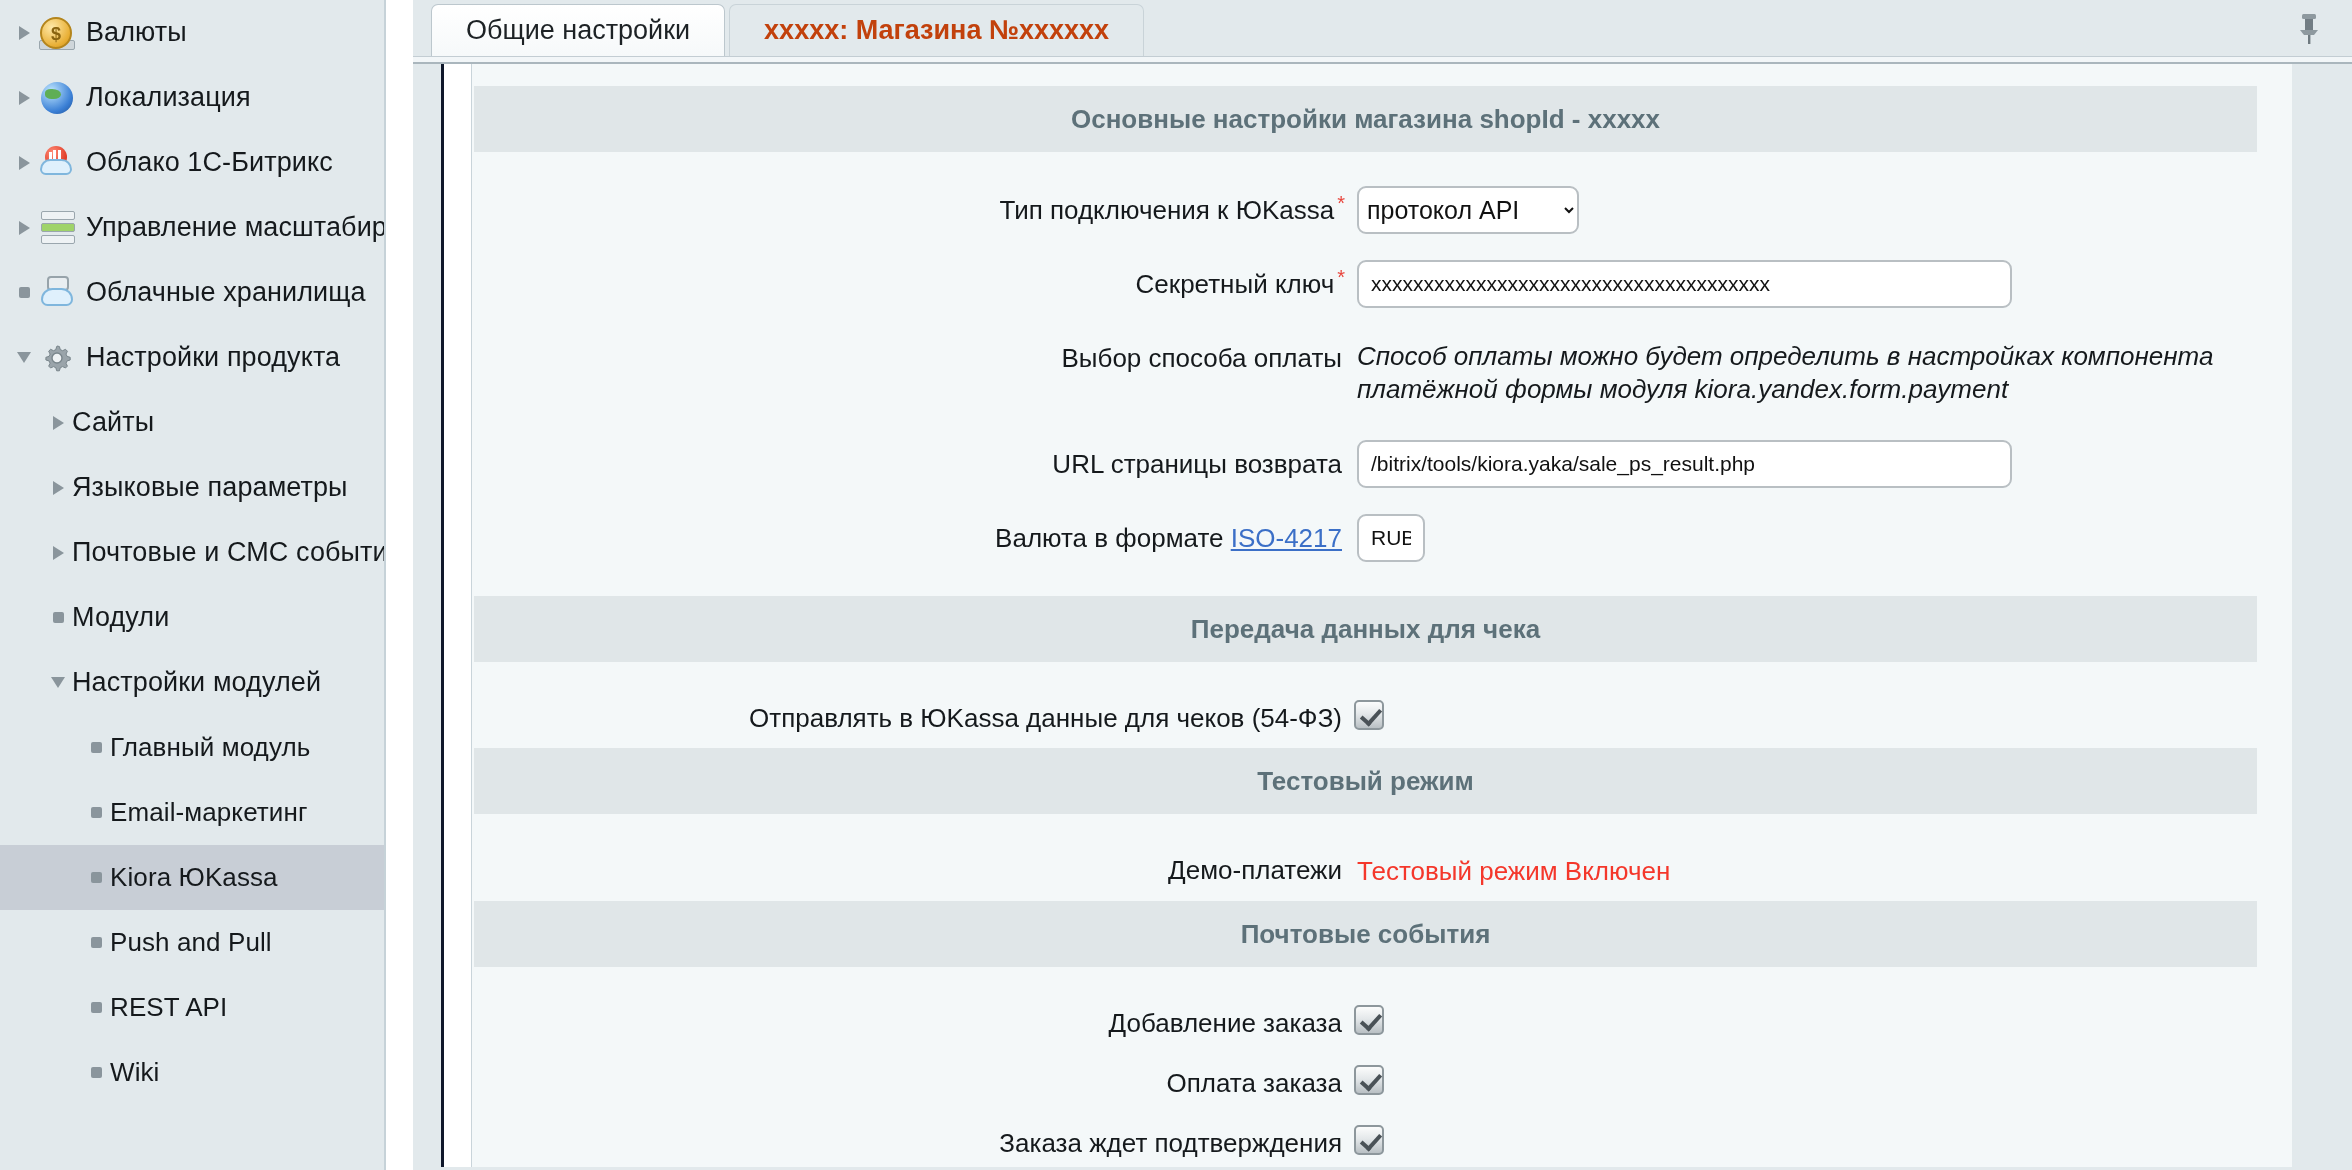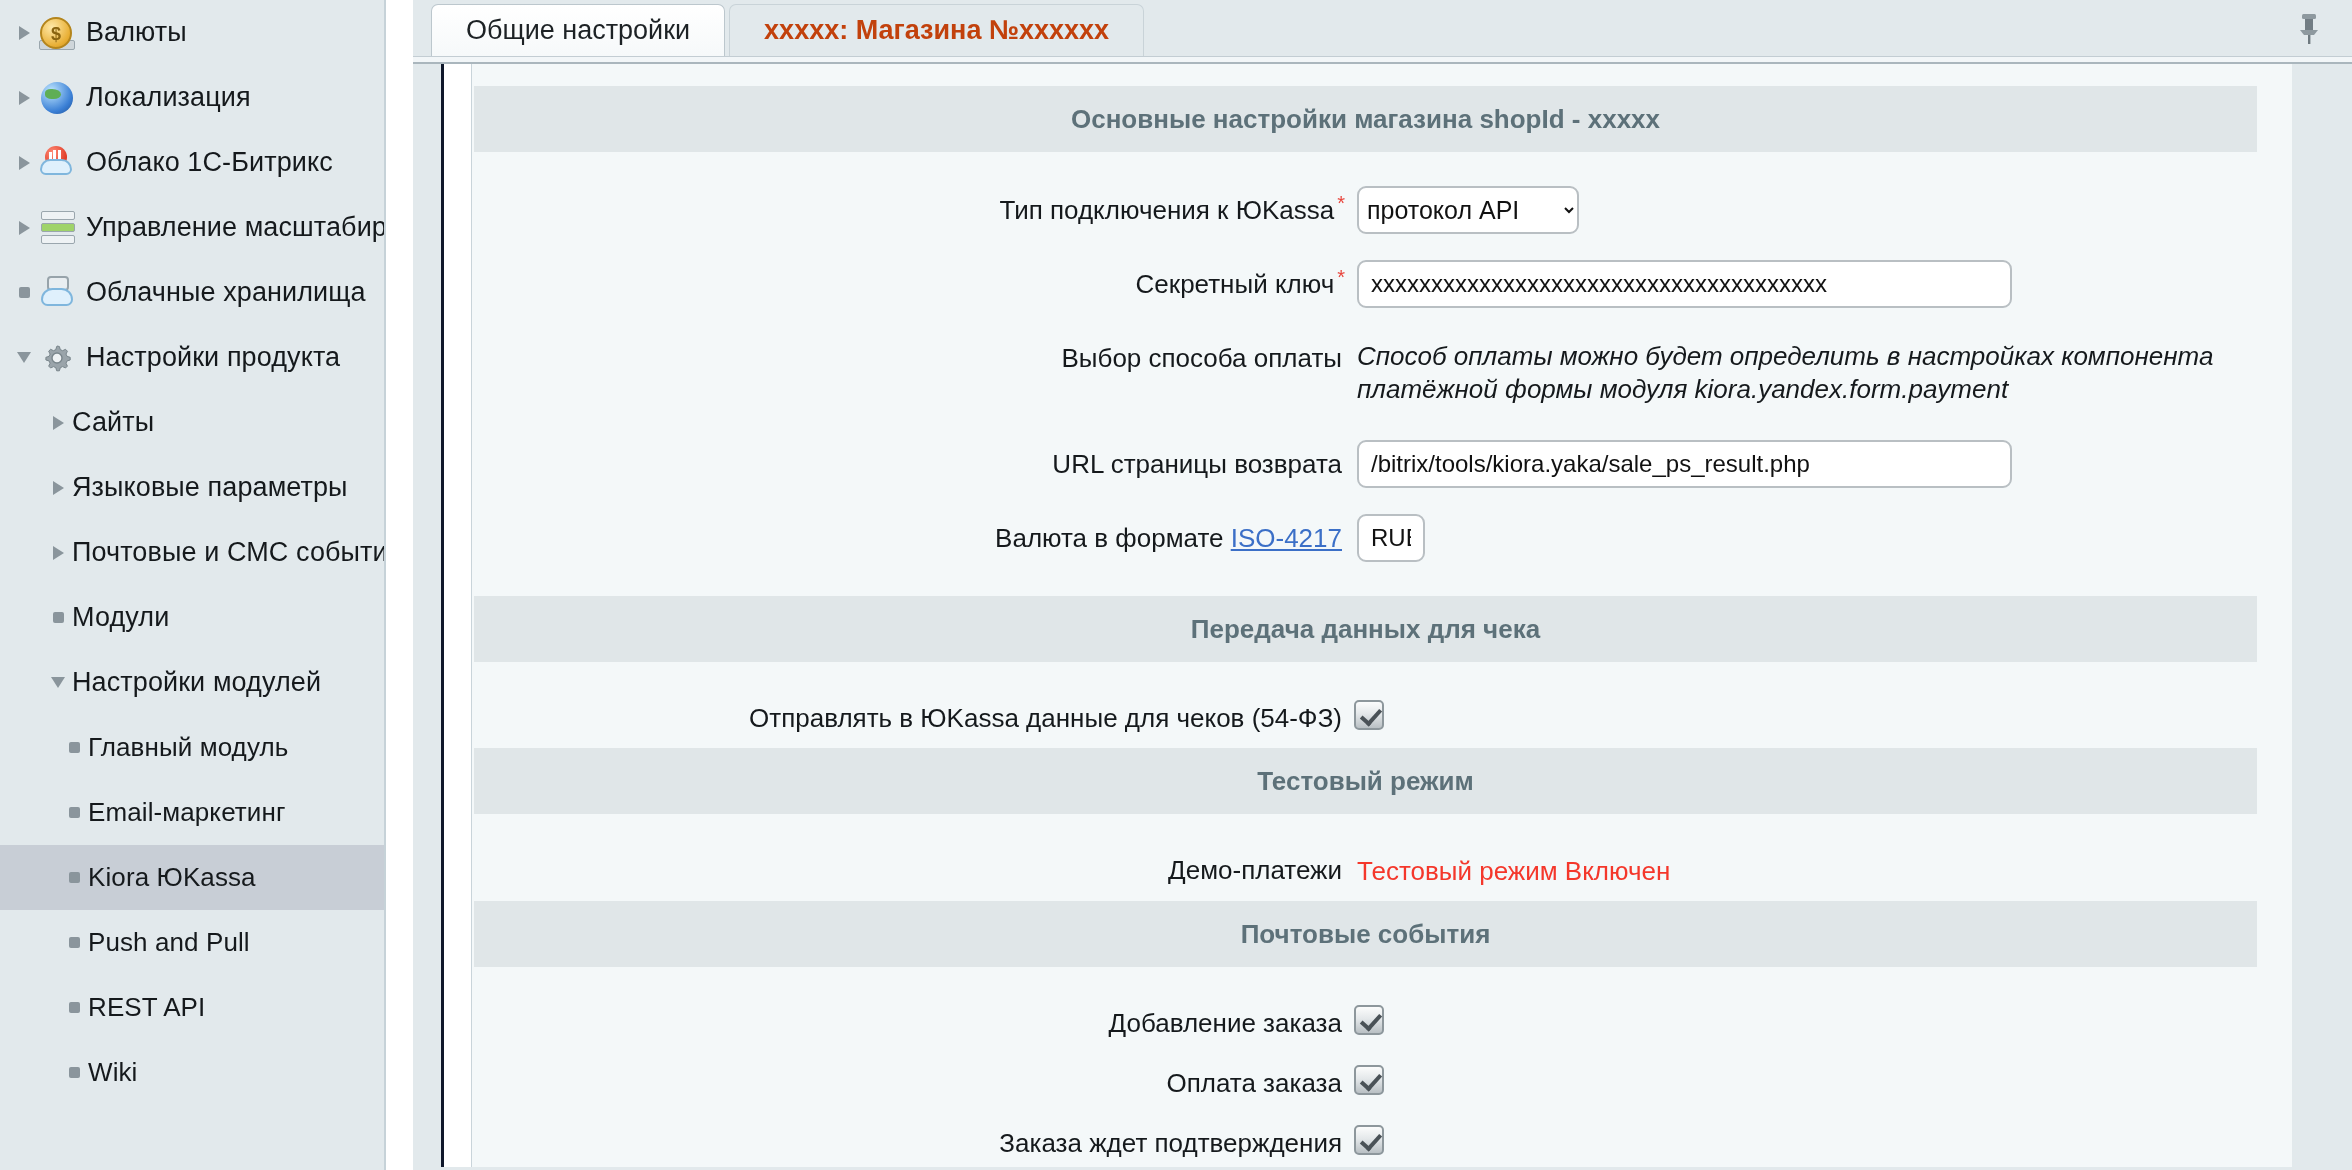--- a/index.html
+++ b/index.html
@@ -63,21 +63,21 @@
     height: 34px;
     position: relative;
     margin-right: 6px;
   }
   .nav-label {
     font-size: 27px;
     color: #15191c;
     letter-spacing: 0.1px;
   }
   .depth1 { padding-left: 44px; }
-  .depth2 { padding-left: 60px; }
+  .depth2 { padding-left: 82px; }
   .depth2 .nav-label { font-size: 26px; }
 
   
   .ico-coin {
     width: 32px; height: 32px; border-radius: 50%;
     background: radial-gradient(circle at 35% 30%, #ffe9a8, #e8ae33 70%, #c08a1c);
     border: 2px solid #b4851c;
     position: absolute; top: 1px; left: 2px;
     font-size: 18px; color: #8a6410; text-align: center; line-height: 30px; font-weight: bold;
   }
@@ -240,21 +240,21 @@
     padding: 4px 8px 5px 4px;
     border: 2px solid #b9bfc3;
     border-radius: 9px;
     background: #ffffff;
     color: #111;
     height: 48px;
     width: 222px;
   }
   input.ui-text {
     font-family: "Liberation Sans", sans-serif;
-    font-size: 24px;
+    font-size: 21px;
     padding: 5px 12px;
     border: 2px solid #b9bfc3;
     border-radius: 9px;
     background: #ffffff;
     color: #111;
     height: 48px;
   }
   .w-secret { width: 655px; }
   .w-url { width: 655px; }
   .w-cur { width: 68px; text-align: center; padding: 5px 4px; }

